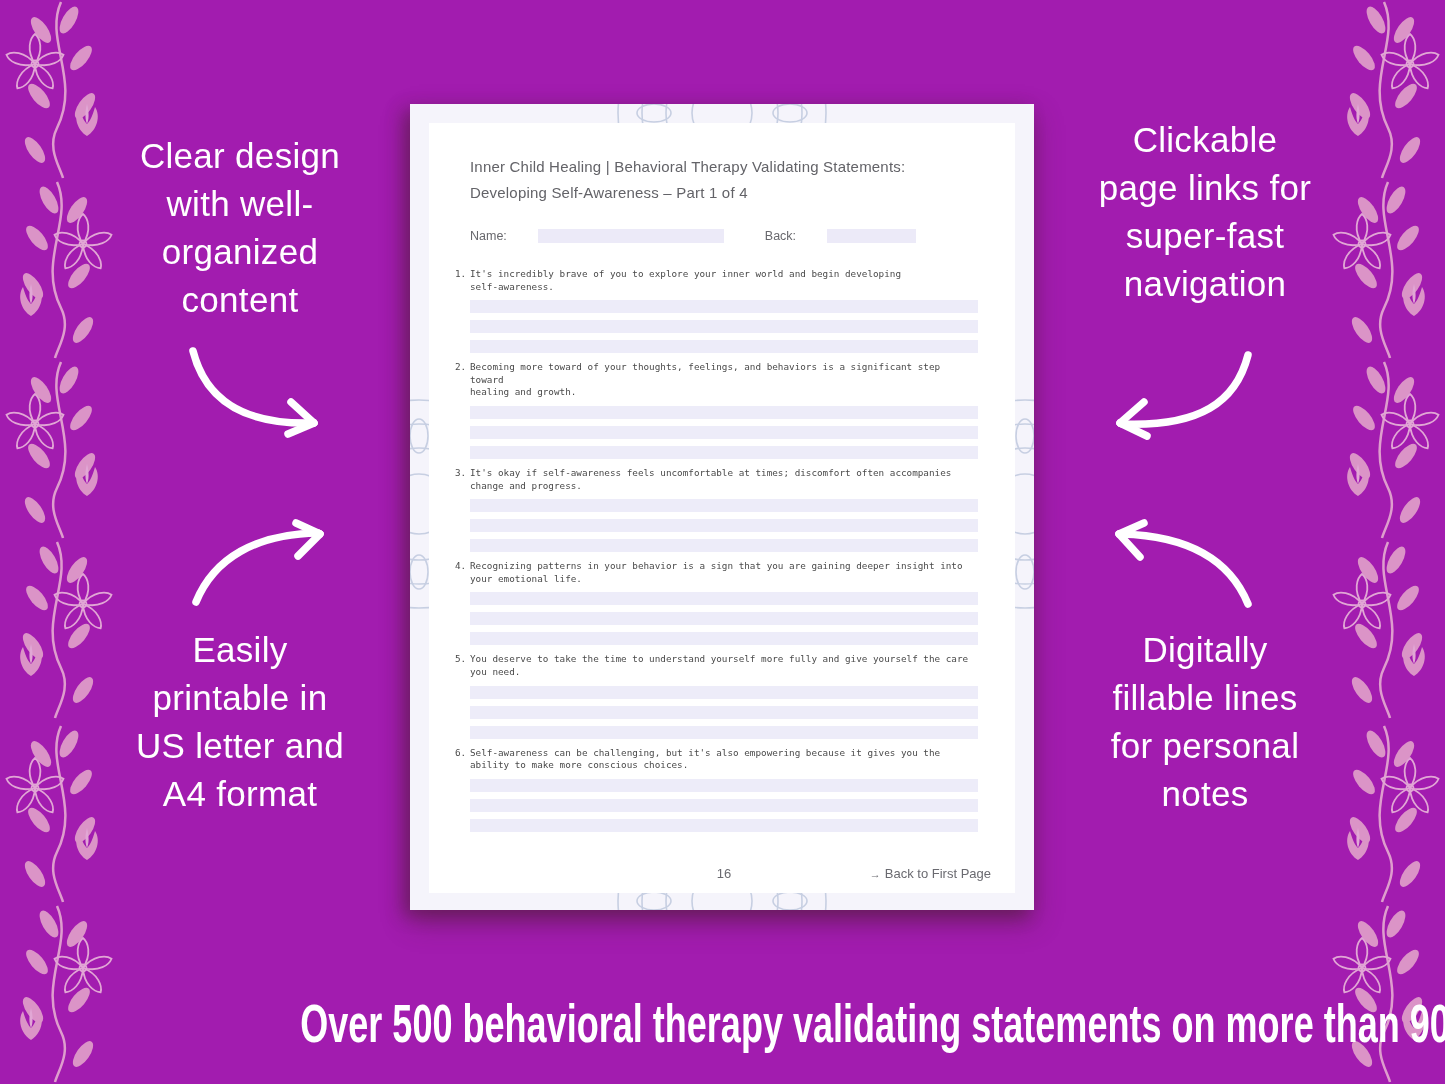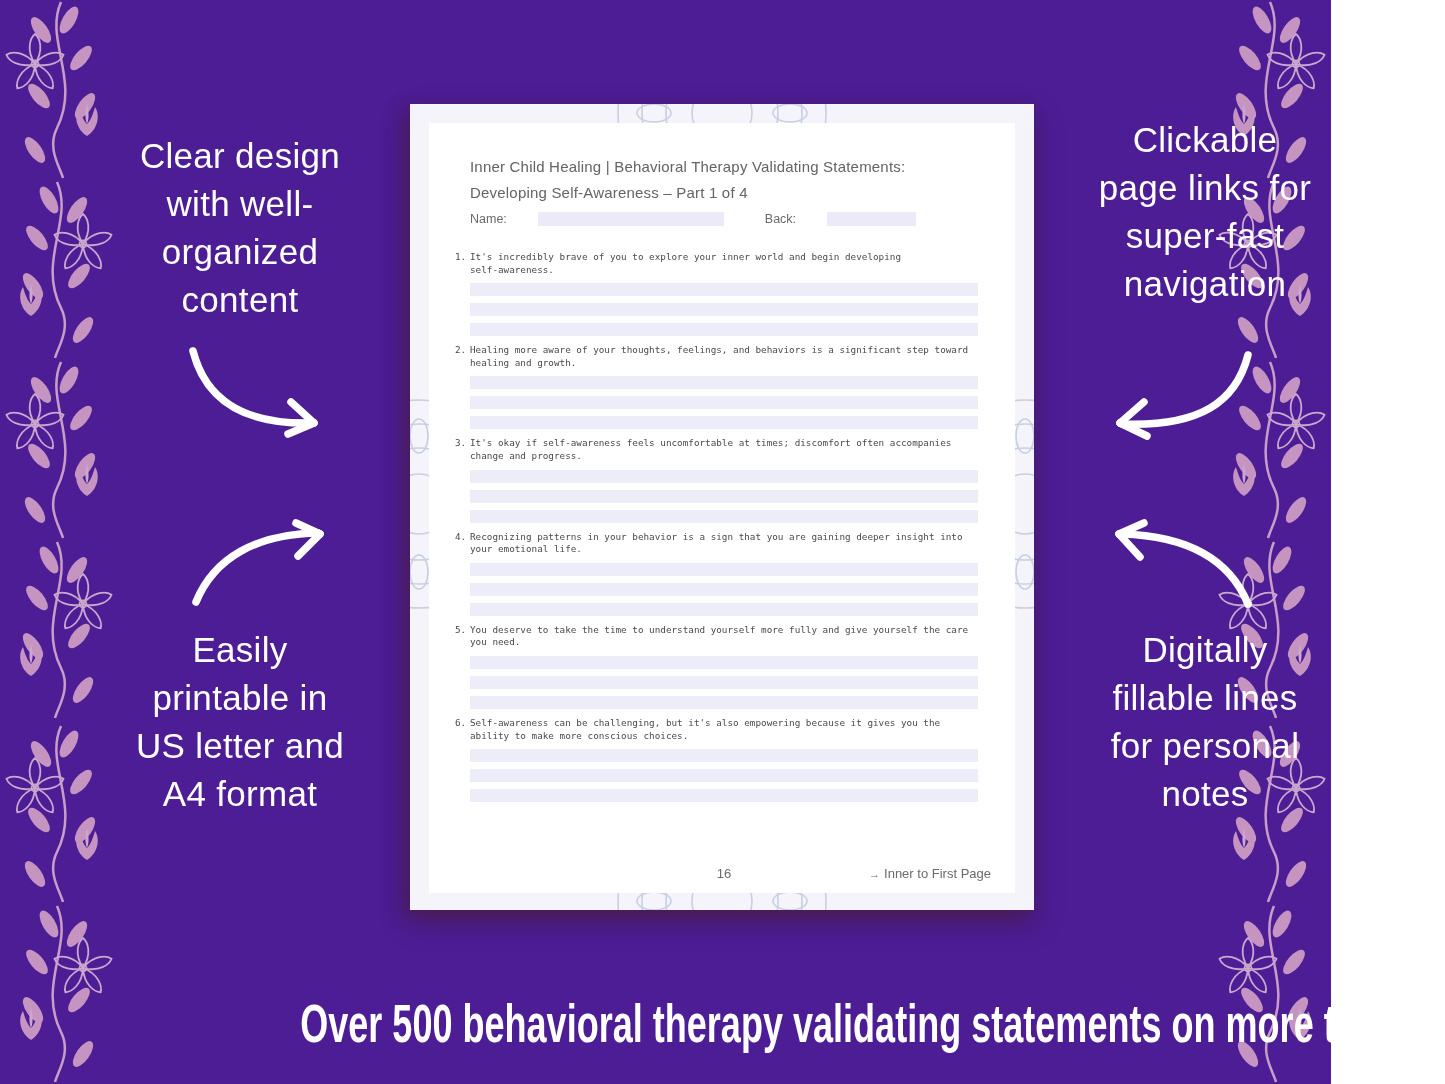--- a/index.html
+++ b/index.html
@@ -1,17 +1,17 @@
 <!DOCTYPE html>
 <html><head>
 <meta charset="utf-8">
 <style>
   html,body{margin:0;padding:0;}
   body{font-family:"Liberation Sans",sans-serif;}
-  .stage{position:relative;width:1331px;height:1084px;background:#4c1d95;overflow:hidden;}
+  .stage{position:relative;width:1445px;height:1084px;background:#a21caf;overflow:hidden;}
 
   
   .floral{position:absolute;top:0;height:1084px;width:130px;opacity:.75;pointer-events:none;}
   .floral.left{left:-6px;}
   .floral.right{right:-6px;transform:scaleX(-1);}
 
   
   .callout{position:absolute;width:372px;color:#ffffff;font-size:35px;line-height:48px;
            font-weight:300;text-align:center;white-space:pre-line;letter-spacing:.3px;}
   .co-tl{left:54px;top:132px;}
@@ -34,21 +34,21 @@
 
   
   .doc{position:absolute;left:410px;top:104px;width:624px;height:806px;background:#f5f4fb;
        overflow:hidden;box-shadow:-7px 6px 16px rgba(72,28,46,.42),0 12px 26px rgba(72,28,46,.42);}
   .mandala{position:absolute;pointer-events:none;}
   .page{position:absolute;left:19px;top:19px;width:586px;height:770px;background:#ffffff;}
   .content{position:absolute;left:0;top:0;right:0;padding:31px 37px 0 41px;box-sizing:border-box;}
 
   .doc-title{color:#636368;font-size:15px;line-height:26px;white-space:pre-line;letter-spacing:.2px;}
 
-  .name-row{margin-top:6px;display:flex;align-items:flex-start;font-size:12.5px;color:#68686d;gap:24px;}
+  .name-row{margin-top:23px;display:flex;align-items:flex-start;font-size:12.5px;color:#68686d;gap:24px;}
   .field-box{height:14px;background:#eceaf8;margin-left:7px;}
   .name-box{width:186px;}
   .date-label{margin-left:17px;}
   .date-box{width:89px;}
 
   .statements{margin-top:25px;margin-left:-15px;}
   .stmt{display:flex;margin-bottom:8px;}
   .stmt-num{flex:none;width:15px;font-family:"DejaVu Sans Mono",monospace;font-size:9.3px;
             line-height:12.6px;color:#4a4a4a;}
   .stmt-wrap{flex:1;min-width:0;}
@@ -223,21 +223,21 @@
 self-awareness.</div>
               <div class="fill-line"></div>
               <div class="fill-line"></div>
               <div class="fill-line"></div>
             </div>
           </div>
 
           <div class="stmt">
             <span class="stmt-num">2.</span>
             <div class="stmt-wrap">
-              <div class="stmt-body">Healing more aware of your thoughts, feelings, and behaviors is a significant step toward
+              <div class="stmt-body">Becoming more toward of your thoughts, feelings, and behaviors is a significant step toward
 healing and growth.</div>
               <div class="fill-line"></div>
               <div class="fill-line"></div>
               <div class="fill-line"></div>
             </div>
           </div>
 
           <div class="stmt">
             <span class="stmt-num">3.</span>
             <div class="stmt-wrap">
@@ -280,18 +280,18 @@
               <div class="fill-line"></div>
               <div class="fill-line"></div>
             </div>
           </div>
 
         </div>
       </div>
 
       <div class="footer">
         <span class="page-num">16</span>
-        <span class="back-link"><span class="arr">→</span><span>Inner to First Page</span></span>
+        <span class="back-link"><span class="arr">→</span><span>Back to First Page</span></span>
       </div>
     </div>
   </div>
 
 </div>
 
 </body></html>

